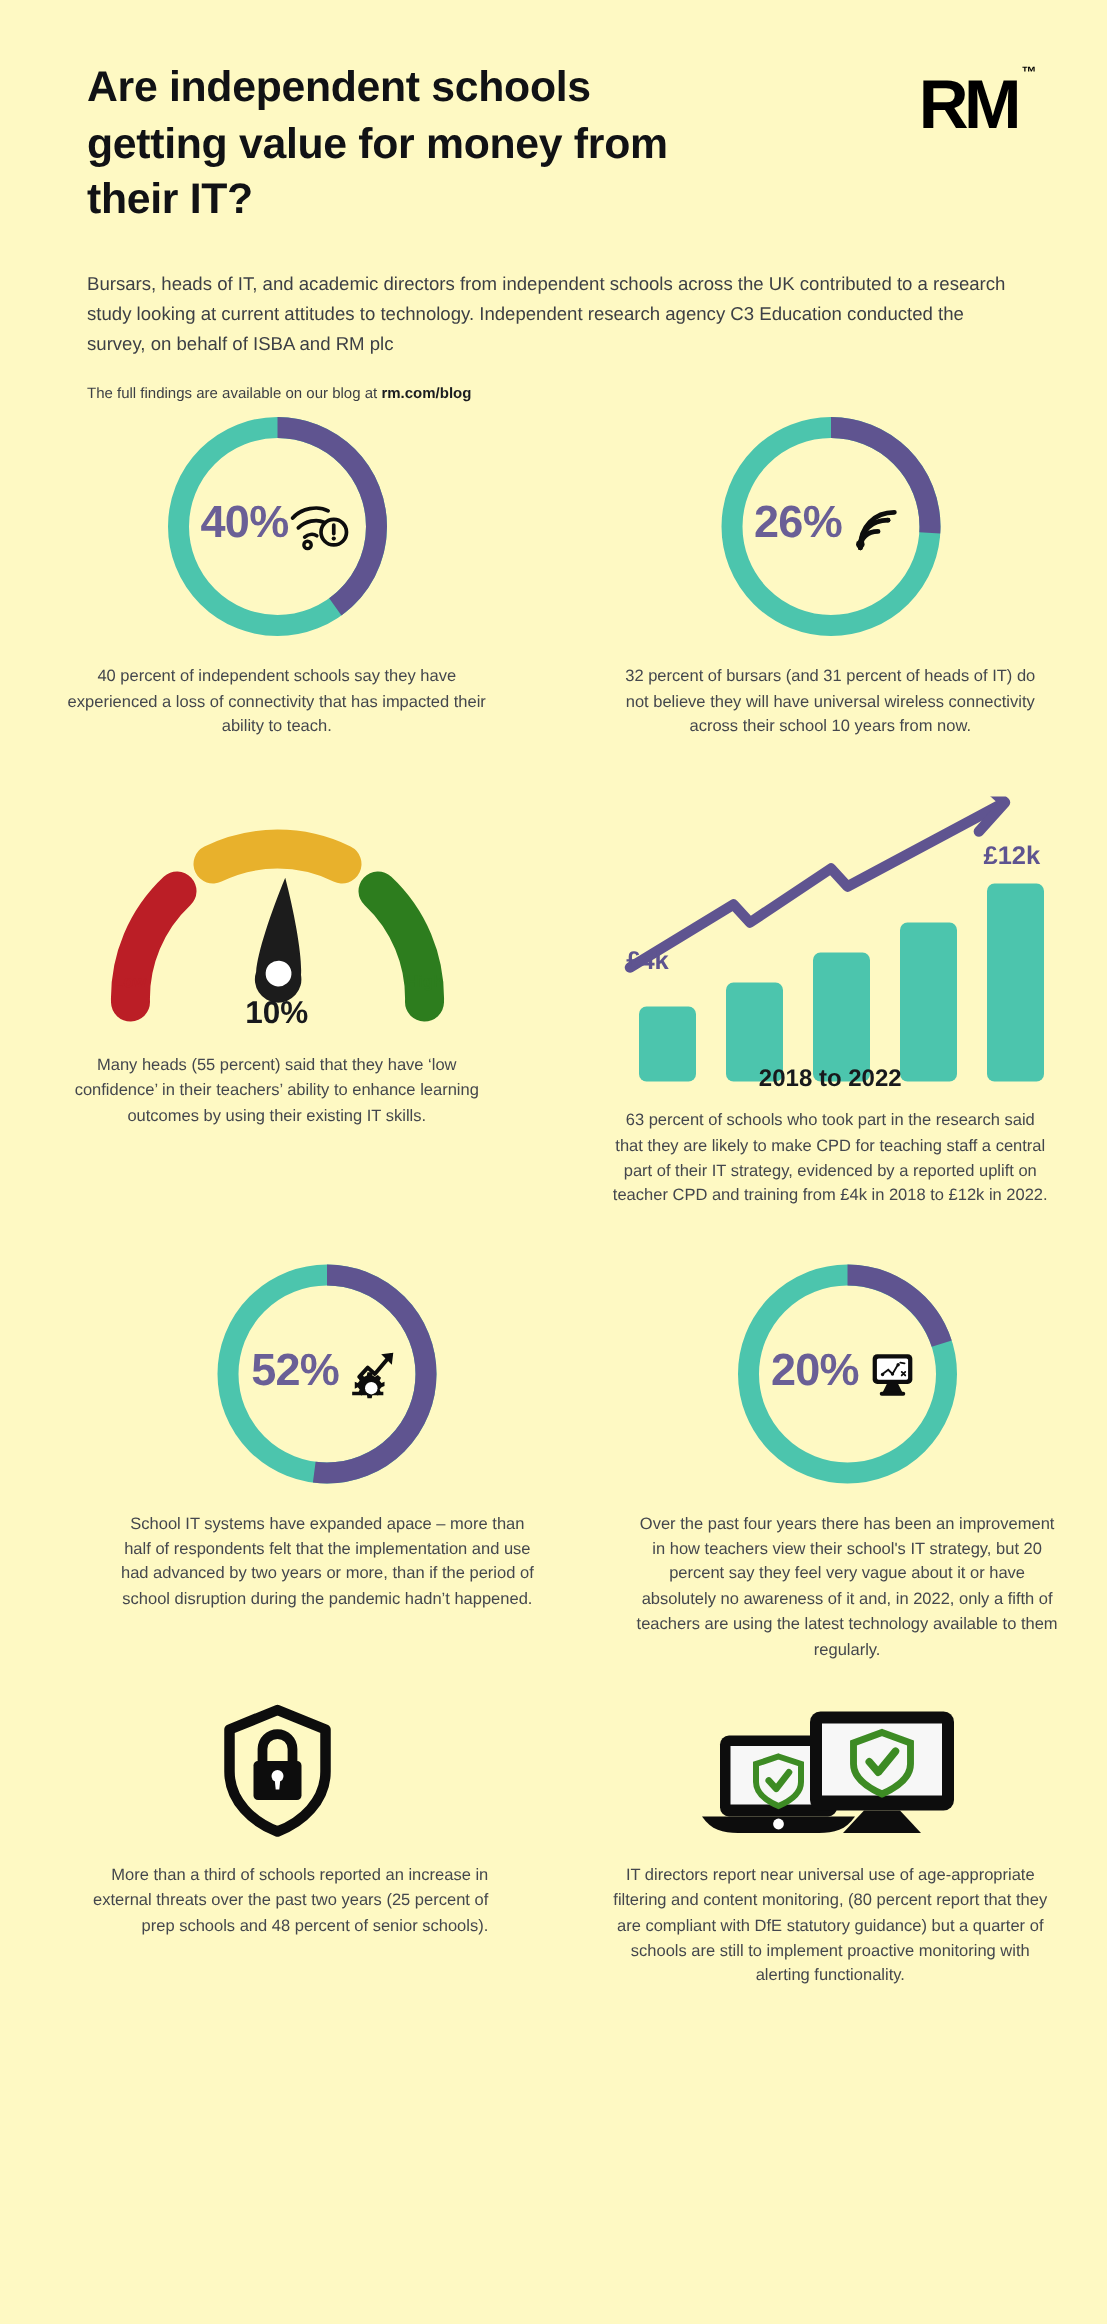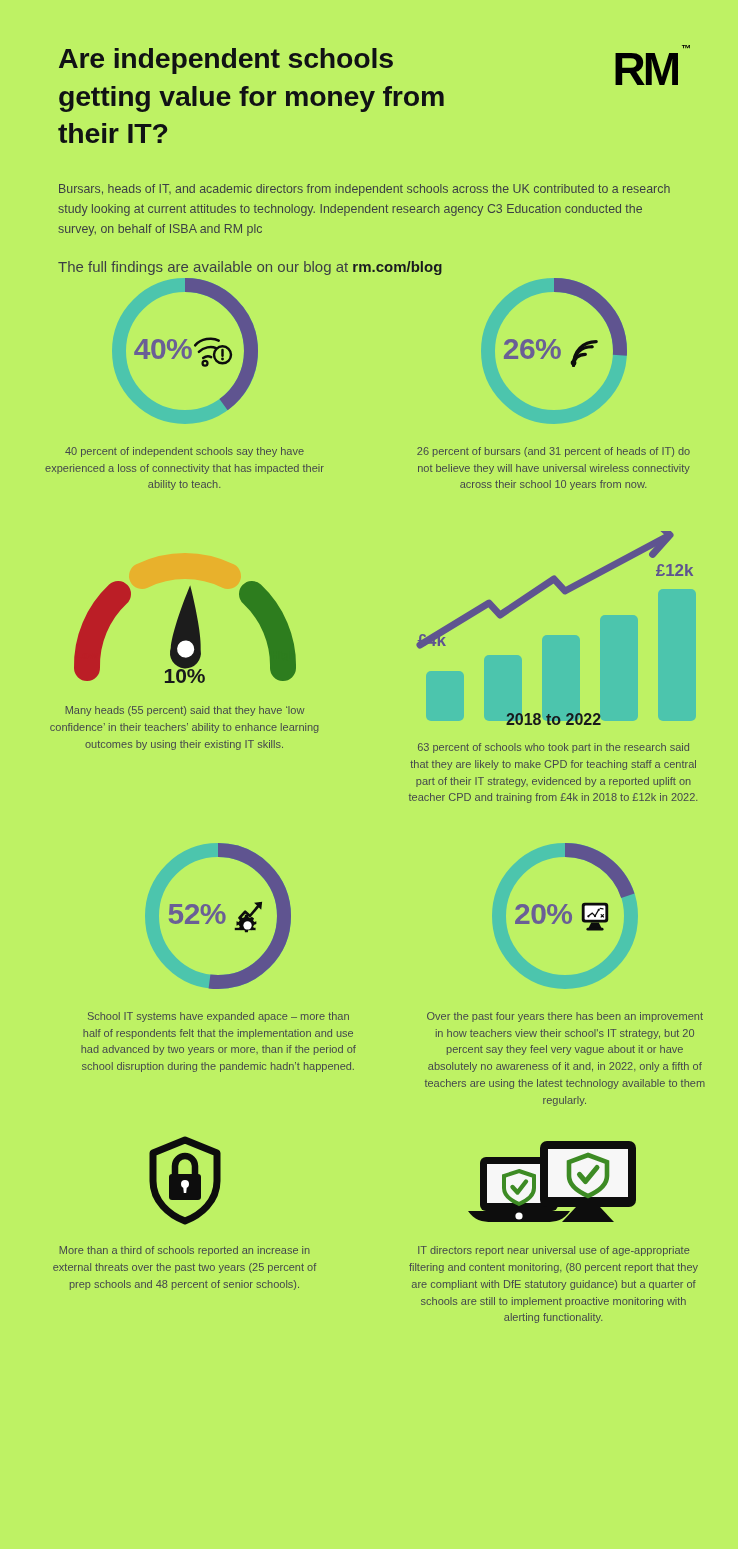--- a/index.html
+++ b/index.html
@@ -7,21 +7,21 @@
     width: 738px;
     height: 1549px;
     background: #ffffff;
     font-family: "Liberation Sans", sans-serif;
     overflow: hidden;
   }
   .page {
     position: relative;
     width: 738px;
     height: 1549px;
-    background: #bef264;
+    background: #fef9c3;
   }
 
   
   .header {
     position: absolute;
     top: 0; left: 0;
     width: 738px;
     padding: 40px 55px 0 58px;
   }
   .header-top {
@@ -57,21 +57,21 @@
   }
   .intro {
     margin-top: 26px;
     font-size: 12.4px;
     line-height: 1.62;
     color: #3c3f45;
     max-width: 625px;
   }
   .blogline {
     margin-top: 16px;
-    font-size: 15px;
+    font-size: 10px;
     line-height: 1.6;
     color: #3c3f45;
   }
   .blogline b { font-weight: 700; color: #1a1c20; }
 
   
   .grid {
     position: absolute;
     top: 275px; left: 0;
     width: 738px;
@@ -250,21 +250,21 @@
                   <path d="M12 33 C12 21, 20 13.5, 31.5 13.5"></path>
                   <path d="M12 33 C12 26, 17 21.5, 24.5 21.5"></path>
                   <path d="M31.5 13.5 C31.5 13.5, 31.5 13.5, 31.5 13.5"></path>
                   <path d="M12 33 C12 18, 22 8, 36 8"></path>
                 </g>
                 <circle cx="12" cy="30.5" r="3" fill="#0d0d0d"></circle>
               </svg>
             </div>
           </div>
         </div>
-        <div class="caption">26 percent of bursars (and 31 percent of heads of IT) do not believe they will have universal wireless connectivity across their school 10 years from now.</div>
+        <div class="caption">32 percent of bursars (and 31 percent of heads of IT) do not believe they will have universal wireless connectivity across their school 10 years from now.</div>
       </div>
     </div>
 
     <div class="row" style="margin-top:38px;">
 
       <div class="cell">
         <div class="gauge-wrap">
           <svg width="250" height="165" viewBox="0 0 250 165">
 
             <path d="M 27 137 A 98 98 0 0 1 58 63" fill="none" stroke="#bb1e26" stroke-width="26" stroke-linecap="round"></path>
@@ -375,21 +375,21 @@
       <div class="cell">
         <div class="plain-icon" style="height:92px;">
           <svg width="84" height="90" viewBox="0 0 84 90">
             <path d="M42 5 L74 18 V46 C74 66, 58 80, 42 86 C26 80, 10 66, 10 46 V18 Z" fill="none" stroke="#0d0d0d" stroke-width="7" stroke-linejoin="round"></path>
             <path d="M32 40 V31 a10 10 0 0 1 20 0 V40" fill="none" stroke="#0d0d0d" stroke-width="6.5"></path>
             <rect x="26" y="39" width="32" height="26" rx="3" fill="#0d0d0d"></rect>
             <circle cx="42" cy="49" r="4" fill="#ffffff"></circle>
             <path d="M40 50 h4 l-0.8 8 h-2.4 z" fill="#ffffff"></path>
           </svg>
         </div>
-        <div class="caption" style="margin-top:16px;">More than a third of schools reported an increase in external threats over the past two years (25 percent of prep schools and 48 percent of senior schools).</div>
+        <div class="caption" style="margin-top:16px;text-align:right;">More than a third of schools reported an increase in external threats over the past two years (25 percent of prep schools and 48 percent of senior schools).</div>
       </div>
 
       <div class="cell">
         <div class="plain-icon" style="height:92px;">
           <svg width="180" height="90" viewBox="0 0 180 90">
 
             <g>
               <rect x="16" y="22" width="78" height="54" rx="6" fill="#0d0d0d"></rect>
               <rect x="23" y="29" width="64" height="39" fill="#f7f7f7"></rect>
               <path d="M4 76 h102 c-6 9 -14 11 -24 11 H28 c-10 0 -18 -2 -24 -11 z" fill="#0d0d0d"></path>

